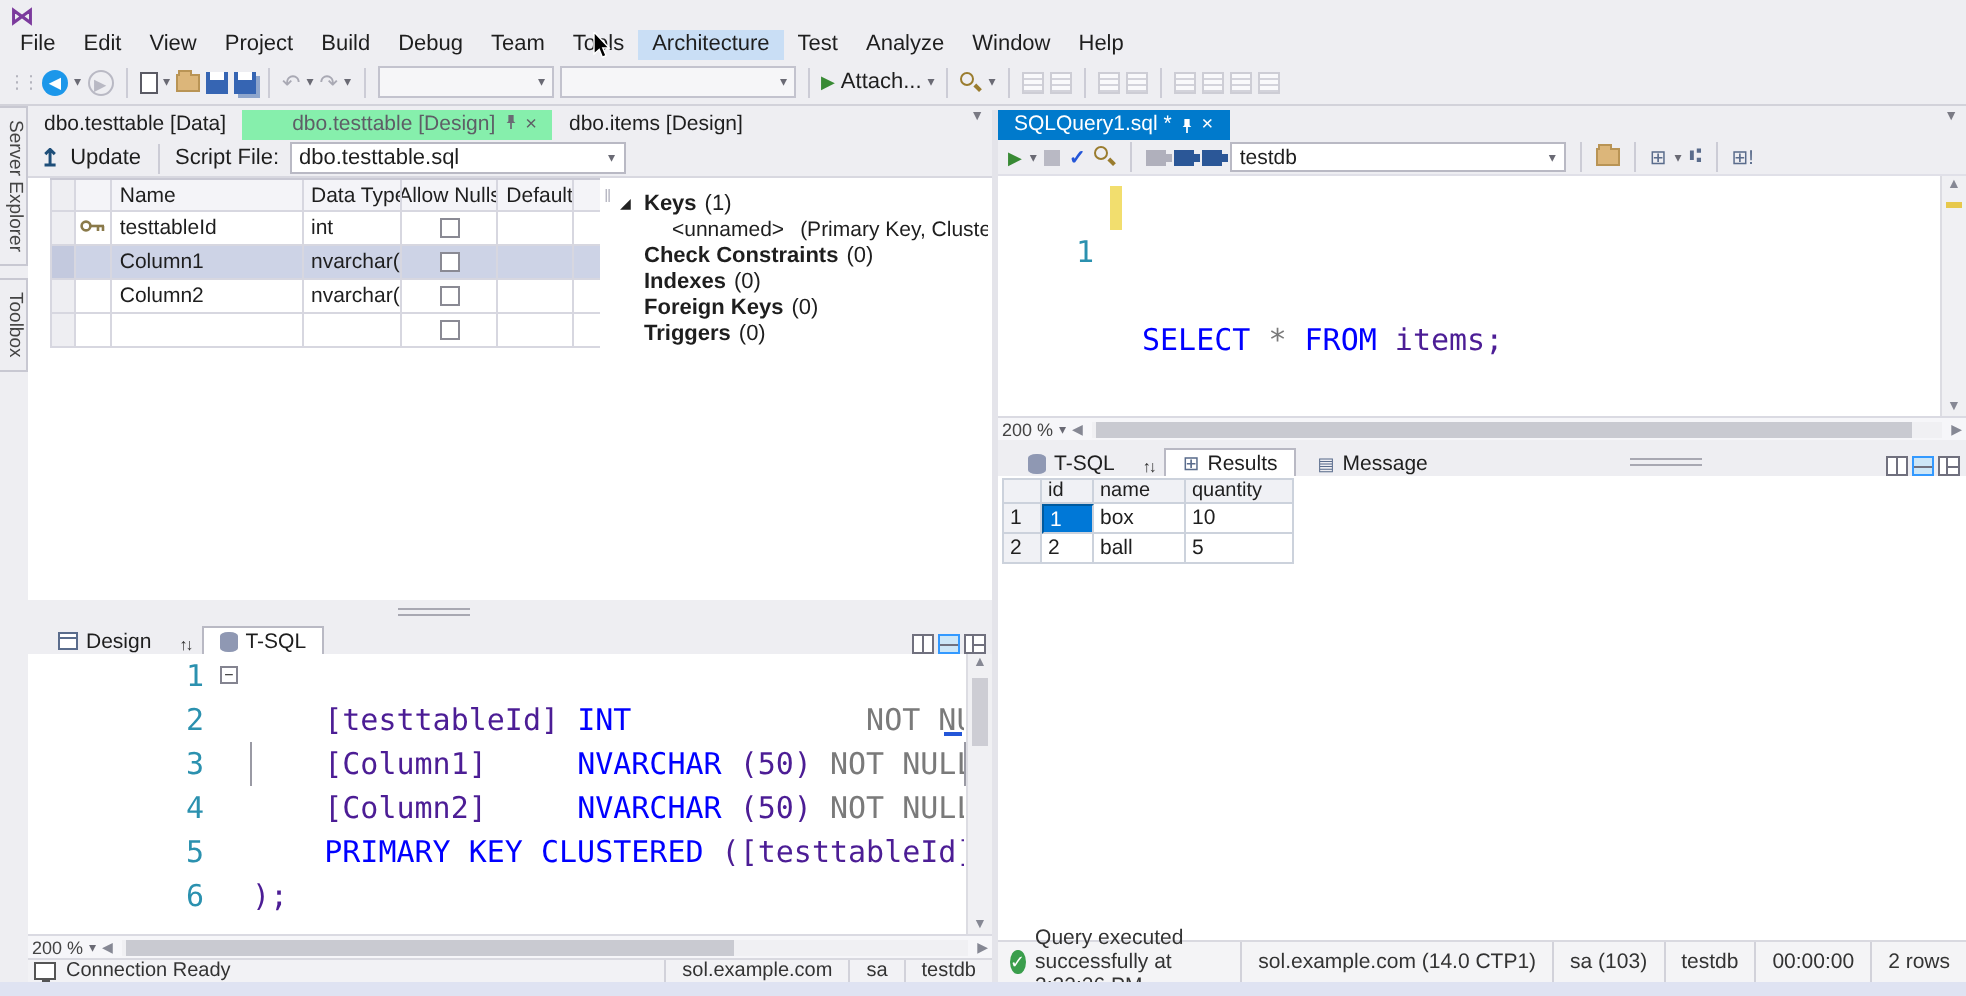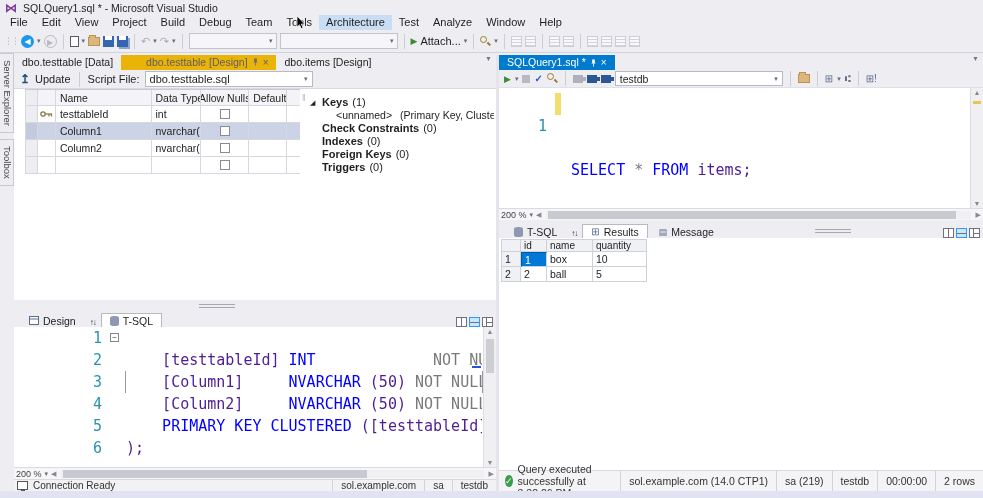--- a/index.html
+++ b/index.html
@@ -37,21 +37,21 @@
   .vtab{writing-mode:vertical-rl;font-size:9.5px;color:#444;background:#eeeef2;border:1px solid #c8c8d2;border-left:0;padding:6px 0;margin-bottom:6px;width:14px;text-align:center;}
 
   
   .lpane{position:absolute;left:14px;top:55px;width:482px;bottom:7px;}
   .rpane{position:absolute;left:499px;top:55px;width:484px;bottom:7px;}
   .vdivider{position:absolute;left:496px;top:55px;width:3px;bottom:7px;background:#e4e4ea;}
 
   
   .tabstrip{position:absolute;left:0;top:0;right:0;height:15px;display:flex;align-items:flex-start;font-size:10.5px;}
   .doc-tab{height:15px;line-height:15px;padding:0 8px;display:flex;align-items:center;gap:4px;white-space:nowrap;}
-  .doc-tab.seltab{background:#eab308;color:#5e5e66;padding-left:25px;}
+  .doc-tab.seltab{background:#86efac;color:#5e5e66;padding-left:25px;}
   .doc-tab.bluetab{background:#007acc;color:#fff;}
   .tabx{font-size:10px;line-height:10px;}
   .strip-overflow{margin-left:auto;font-size:7px;color:#7a7a84;padding-right:4px;}
 
   
   .dtoolbar{position:absolute;left:0;top:15px;right:0;height:19px;display:flex;align-items:center;gap:5px;padding-left:6px;font-size:11px;background:#eeeef2;border-bottom:1px solid #d8d8e0;}
   .upd-ico{font-size:12px;color:#1e4e79;font-weight:bold;line-height:12px;}
   .script-combo{width:168px;height:16px;background:#fff;border:1px solid #b9b9c4;display:flex;align-items:center;font-size:11px;padding:0 4px;}
   .script-combo .dd{margin-left:auto;}
 
@@ -159,21 +159,20 @@
   .magico b{position:absolute;left:7px;top:7px;width:4px;height:1.5px;background:#9a7c2e;transform:rotate(45deg);}
   .plugico{width:10px;height:8px;background:#2b5797;position:relative;display:inline-block;}
   .plugico.off{background:#b0b0bc;}
   .plugico:after{content:"";position:absolute;right:-3px;top:2px;width:3px;height:4px;background:inherit;}
 </style>
 </head>
 <body>
 
 <div class="titlebar">
   <span class="vslogo">⋈</span>
-  <span class="title-text">SQLQuery1.sql * - Microsoft Visual Studio</span>
 </div>
 
 <div class="menubar" id="menu-items">
     <span class="menu-item">File</span>
     <span class="menu-item">Edit</span>
     <span class="menu-item">View</span>
     <span class="menu-item">Project</span>
     <span class="menu-item">Build</span>
     <span class="menu-item">Debug</span>
     <span class="menu-item">Team</span>
@@ -539,21 +538,21 @@
   </div>
 
   <div class="statusbar rstatus">
     <span class="okcirc">✓</span>
     <span>Query executed successfully at 3:32:26 PM</span>
     <span class="sspacer"></span>
     <span id="rstatus-segs" style="display:flex;align-items:center;height:100%">
         <span class="ssep"></span>
         <span class="sseg">sol.example.com (14.0 CTP1)</span>
         <span class="ssep"></span>
-        <span class="sseg">sa (219)</span>
+        <span class="sseg">sa (103)</span>
         <span class="ssep"></span>
         <span class="sseg">testdb</span>
         <span class="ssep"></span>
         <span class="sseg">00:00:00</span>
         <span class="ssep"></span>
         <span class="sseg">2 rows</span>
       </span>
   </div>
 </div>
 

